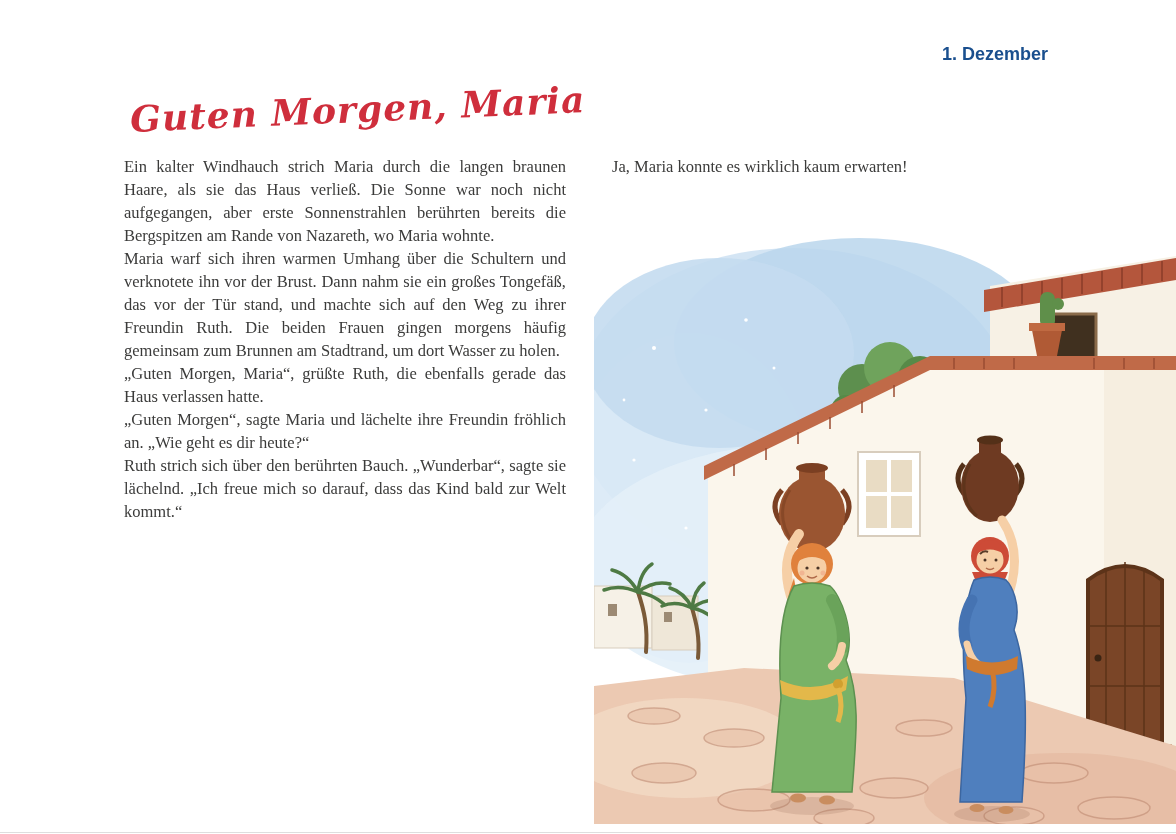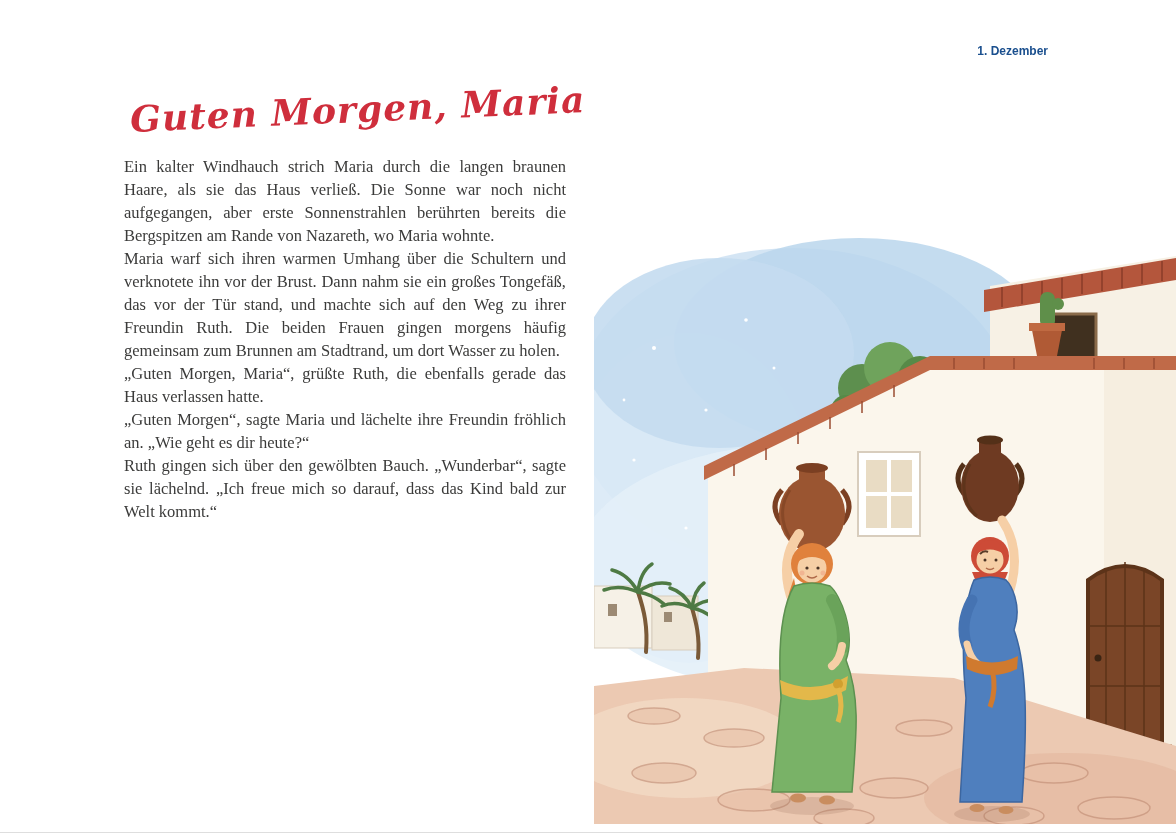--- a/index.html
+++ b/index.html
@@ -8,21 +8,21 @@
     background: #ffffff;
     position: relative;
     font-family: "Liberation Serif", serif;
     overflow: hidden;
   }
   .page { position: absolute; inset: 0; background: #ffffff; overflow: hidden; }
 
   .date-header {
     position: absolute; top: 44px; right: 128px;
     font-family: "Liberation Sans", sans-serif;
-    font-weight: bold; font-size: 12px;
+    font-weight: bold; font-size: 18px;
     color: #1a4f8e;
   }
 
   .story-title {
     position: absolute; left: 130px; top: 88px;
     font-family: "DejaVu Serif", serif;
     font-style: italic; font-weight: bold;
     font-size: 36px; letter-spacing: 1px;
     color: #cf2e3c;
     transform: rotate(-2.5deg);
@@ -57,24 +57,25 @@
 
   <div class="date-header">1. Dezember</div>
 
   <h1 class="story-title" style="margin:0; font-size:36px;">Guten Morgen, Maria</h1>
 
   <div class="col col-left">
     <p>Ein kalter Windhauch strich Maria durch die langen braunen Haare, als sie das Haus verließ. Die Sonne war noch nicht aufgegangen, aber erste Sonnenstrahlen berührten bereits die Bergspitzen am Rande von Nazareth, wo Maria wohnte.</p>
     <p>Maria warf sich ihren warmen Umhang über die Schultern und verknotete ihn vor der Brust. Dann nahm sie ein großes Tongefäß, das vor der Tür stand, und machte sich auf den Weg zu ihrer Freundin Ruth. Die beiden Frauen gingen morgens häufig gemeinsam zum Brunnen am Stadtrand, um dort Wasser zu holen.</p>
     <p>„Guten Morgen, Maria“, grüßte Ruth, die ebenfalls gerade das Haus verlassen hatte.</p>
     <p>„Guten Morgen“, sagte Maria und lächelte ihre Freundin fröhlich an. „Wie geht es dir heute?“</p>
-    <p>Ruth gingen sich über den gewölbten Bauch. „Wunderbar“, sagte sie lächelnd. „Ich freue mich so darauf, dass das Kind bald zur Welt kommt.“</p>
+    <p>Ruth strich sich über den berührten Bauch. „Wunderbar“, sagte sie lächelnd. „Ich freue mich so darauf, dass das Kind bald zur Welt kommt.“</p>
   </div>
 
   <div class="col col-right">
+    <p>Ja, Maria konnte es wirklich kaum erwarten!</p>
   </div>
 
   <svg class="illustration" viewBox="0 0 582 596" xmlns="http://www.w3.org/2000/svg">
 
     <g>
       <ellipse cx="200" cy="180" rx="220" ry="160" fill="#cfe2f3" opacity="0.9"></ellipse>
       <ellipse cx="95" cy="270" rx="125" ry="165" fill="#d9e9f6" opacity="0.9"></ellipse>
       <ellipse cx="265" cy="115" rx="185" ry="105" fill="#bad6ec" opacity="0.85"></ellipse>
       <ellipse cx="125" cy="125" rx="135" ry="95" fill="#c4dcf0" opacity="0.9"></ellipse>
       <ellipse cx="210" cy="340" rx="230" ry="125" fill="#e3eff8" opacity="0.9"></ellipse>

